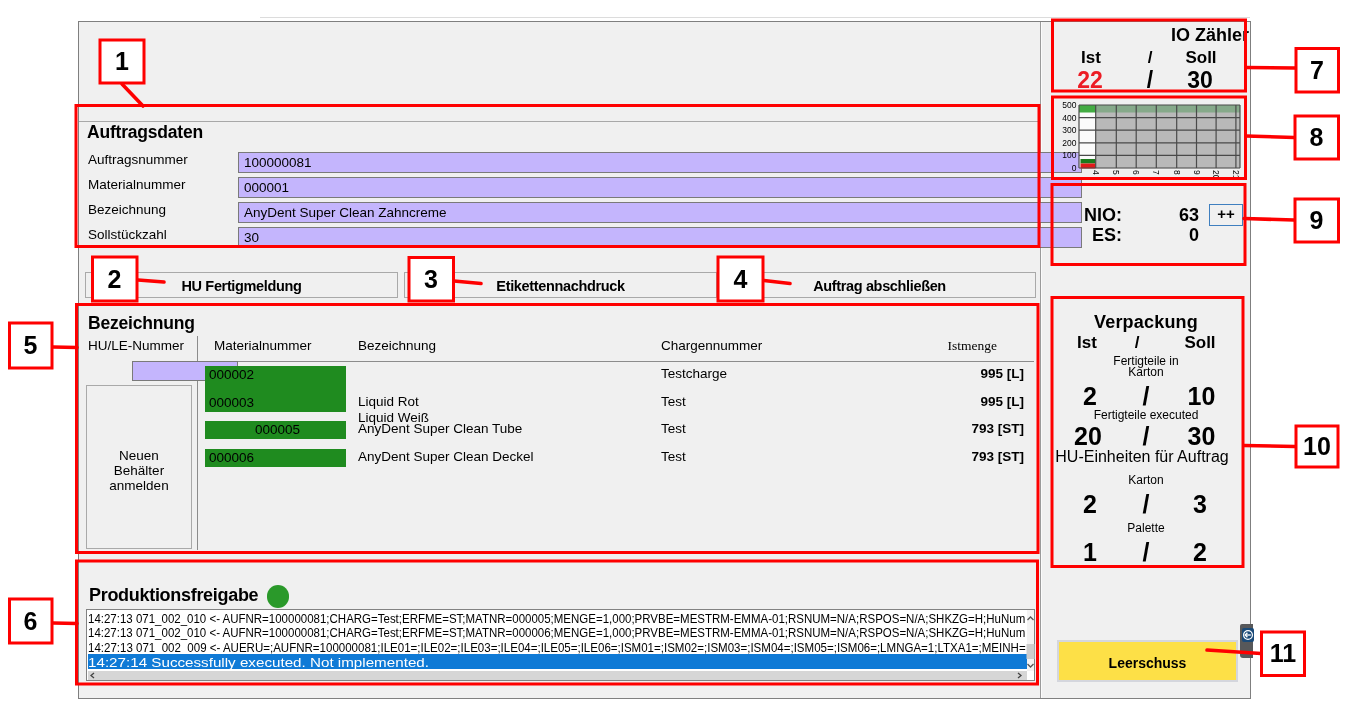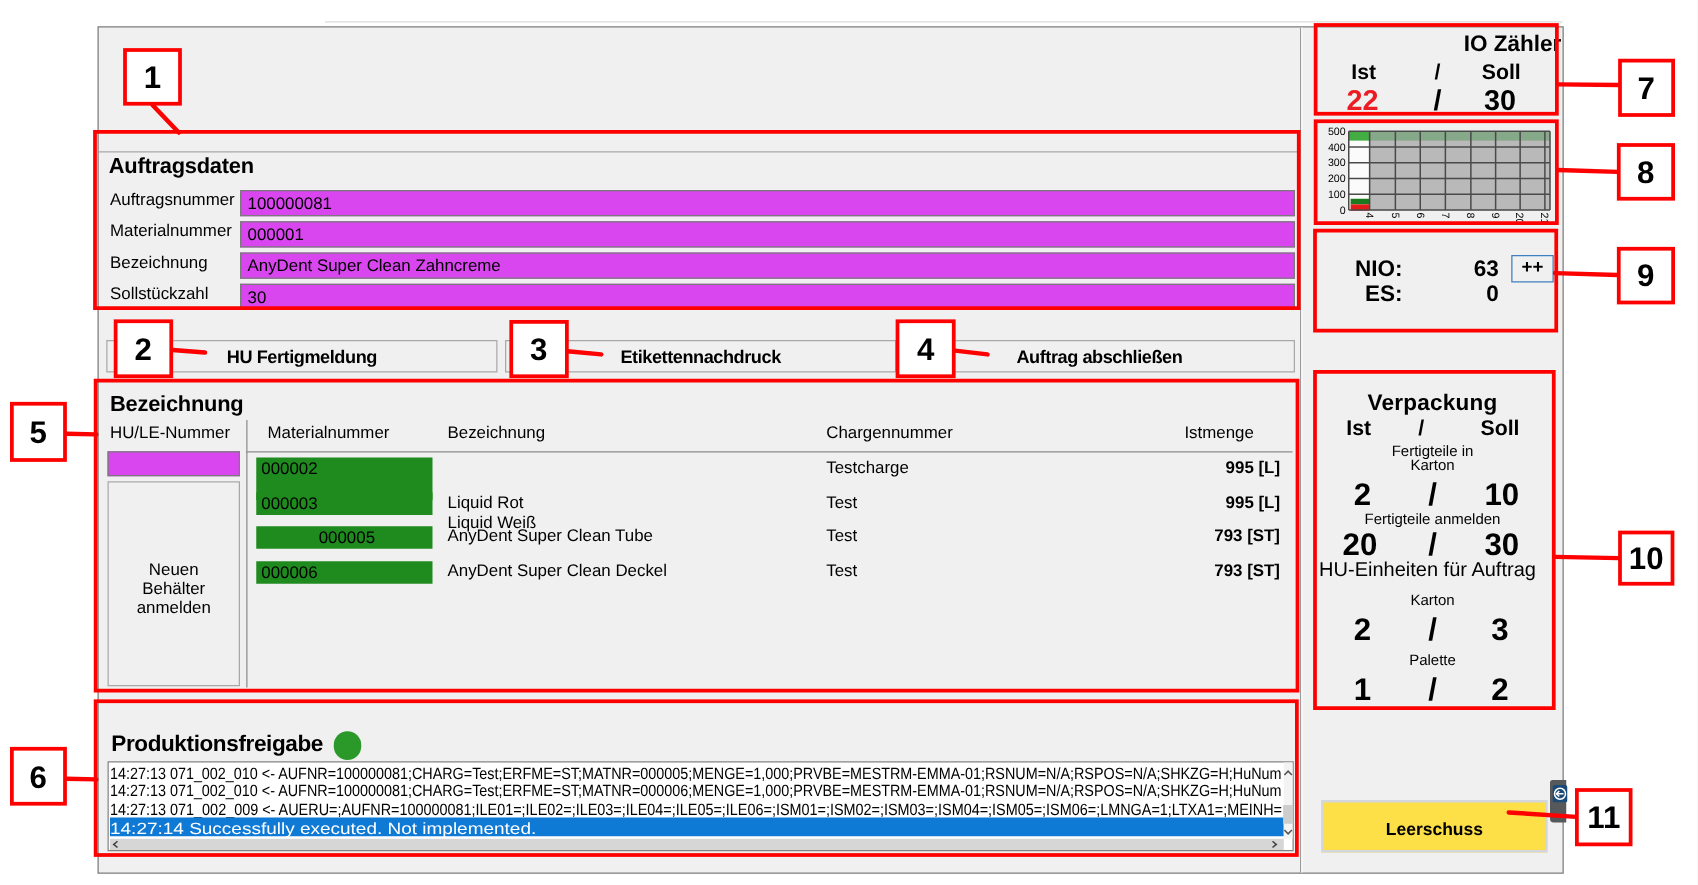--- a/index.html
+++ b/index.html
@@ -1,22 +1,22 @@
 <!DOCTYPE html>
 <html><head>
 <meta charset="utf-8">
 <style>
   html,body{margin:0;padding:0;}
   body{width:1358px;height:708px;background:#ffffff;overflow:hidden;position:relative;
        font-family:"Liberation Sans",sans-serif;color:#000;}
   .abs{position:absolute;}
   .win{left:78px;top:21px;width:1173px;height:678px;background:#f0f0f0;
        border:1px solid #7f7f7f;box-sizing:border-box;}
-  .inputbox{background:#d946ef;border:1px solid #7a7a7a;box-sizing:border-box;
-            font-size:13.5px;line-height:19px;padding-left:5px;}
+  .inputbox{background:#c4b5fd;border:1px solid #7a7a7a;box-sizing:border-box;
+            font-size:13.5px;line-height:19px;padding-left:5px;margin-left:46px;}
   .lbl{font-size:13.5px;line-height:14px;}
   .btn{background:#f0f0f0;border:1px solid #a9a9a9;box-sizing:border-box;
        font-weight:bold;font-size:14.5px;letter-spacing:-0.35px;text-align:center;line-height:26px;}
   .hdr{font-weight:bold;font-size:17.5px;line-height:17.5px;letter-spacing:-0.2px;}
   .grn{background:#1f8b1f;font-size:13.5px;line-height:17.5px;padding-left:4px;box-sizing:border-box;}
   .cell{font-size:13.5px;line-height:17.5px;}
   .logln{font-size:13px;line-height:13px;white-space:nowrap;transform-origin:0 0;}
   .bignum{font-weight:bold;text-align:center;}
   .slbl{font-size:12px;line-height:12px;text-align:center;width:206px;left:1043px;}
 </style>
@@ -43,21 +43,21 @@
 
 <div class="abs btn" style="left:85px;top:271.5px;width:313px;height:26.5px;">HU Fertigmeldung</div>
 <div class="abs btn" style="left:404px;top:271.5px;width:313px;height:26.5px;">Etikettennachdruck</div>
 <div class="abs btn" style="left:723px;top:271.5px;width:313px;height:26.5px;">Auftrag abschließen</div>
 
 <div class="abs hdr" style="left:88px;top:314.5px;">Bezeichnung</div>
 <div class="abs lbl" style="left:88px;top:339px;">HU/LE-Nummer</div>
 <div class="abs lbl" style="left:214px;top:339px;">Materialnummer</div>
 <div class="abs lbl" style="left:358px;top:339px;">Bezeichnung</div>
 <div class="abs lbl" style="left:661px;top:339px;">Chargennummer</div>
-<div class="abs lbl" style="left:947.5px;top:339px;">Istmenge</div>
+<div class="abs lbl" style="left:947.5px;top:339px;font-family:Liberation Serif, serif;">Istmenge</div>
 <div class="abs" style="left:197px;top:336px;width:1px;height:214px;background:#8c8c8c;"></div>
 <div class="abs" style="left:197px;top:361px;width:837px;height:1px;background:#8c8c8c;"></div>
 <div class="abs inputbox" style="left:86px;top:361px;width:106px;height:20px;"></div>
 <div class="abs btn" style="left:86px;top:385px;width:106px;height:164px;font-weight:normal;font-size:13.5px;line-height:15px;letter-spacing:0;">
   <div style="margin-top:62px;">Neuen<br>Behälter<br>anmelden</div>
 </div>
 
 <div class="abs grn" style="left:205px;top:366px;width:141px;height:34px;">000002</div>
 <div class="abs grn" style="left:205px;top:394px;width:141px;height:18px;">000003</div>
 <div class="abs grn" style="left:205px;top:421px;width:141px;height:18px;text-align:center;">000005</div>
@@ -160,21 +160,21 @@
 
 <div class="abs hdr" style="left:1043px;top:314px;width:206px;text-align:center;font-size:18px;letter-spacing:0.2px;">Verpackung</div>
 <div class="abs hdr" style="left:1057px;top:334px;width:60px;text-align:center;font-size:17px;letter-spacing:0;">Ist</div>
 <div class="abs hdr" style="left:1127px;top:334px;width:20px;text-align:center;font-size:17px;letter-spacing:0;">/</div>
 <div class="abs hdr" style="left:1170px;top:334px;width:60px;text-align:center;font-size:17px;letter-spacing:0;">Soll</div>
 <div class="abs slbl" style="top:355px;">Fertigteile in</div>
 <div class="abs slbl" style="top:365.5px;">Karton</div>
 <div class="abs bignum" style="left:1060px;top:384px;width:60px;font-size:25px;line-height:25px;">2</div>
 <div class="abs bignum" style="left:1136px;top:384px;width:20px;font-size:25px;line-height:25px;">/</div>
 <div class="abs bignum" style="left:1171.5px;top:384px;width:60px;font-size:25px;line-height:25px;">10</div>
-<div class="abs slbl" style="top:409px;">Fertigteile anmelden</div>
+<div class="abs slbl" style="top:409px;">Fertigteile executed</div>
 <div class="abs bignum" style="left:1058px;top:424px;width:60px;font-size:25px;line-height:25px;">20</div>
 <div class="abs bignum" style="left:1136px;top:424px;width:20px;font-size:25px;line-height:25px;">/</div>
 <div class="abs bignum" style="left:1171.5px;top:424px;width:60px;font-size:25px;line-height:25px;">30</div>
 <div class="abs" style="left:1039px;top:448.5px;width:206px;text-align:center;font-size:16px;line-height:15px;">HU-Einheiten für Auftrag</div>
 <div class="abs slbl" style="top:474px;">Karton</div>
 <div class="abs bignum" style="left:1060px;top:491.5px;width:60px;font-size:25px;line-height:25px;">2</div>
 <div class="abs bignum" style="left:1136px;top:491.5px;width:20px;font-size:25px;line-height:25px;">/</div>
 <div class="abs bignum" style="left:1170px;top:491.5px;width:60px;font-size:25px;line-height:25px;">3</div>
 <div class="abs slbl" style="top:522px;">Palette</div>
 <div class="abs bignum" style="left:1060px;top:540px;width:60px;font-size:25px;line-height:25px;">1</div>

